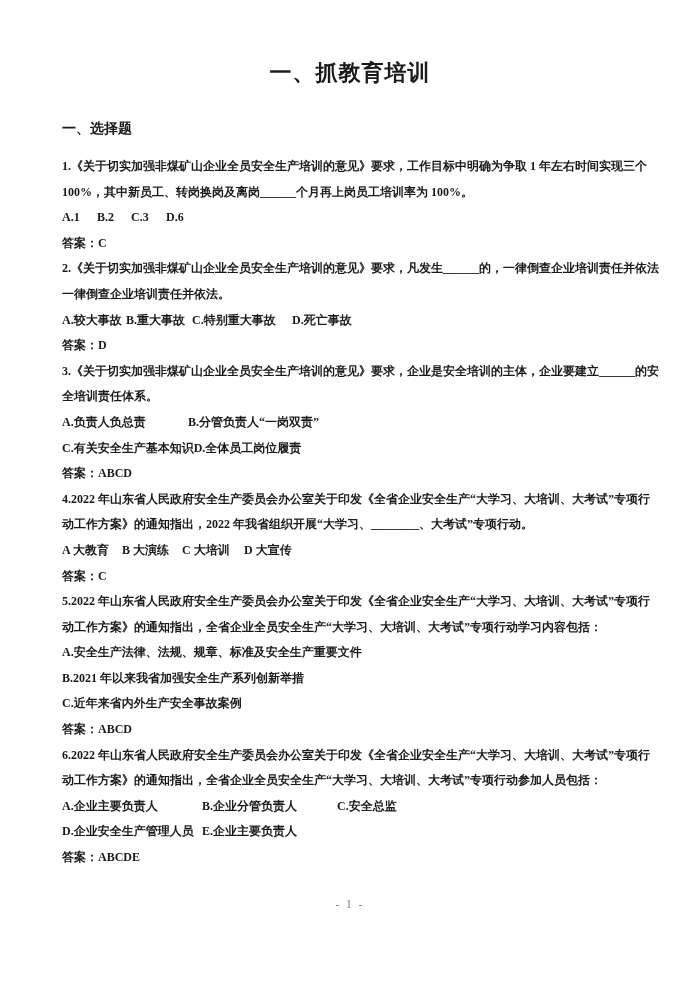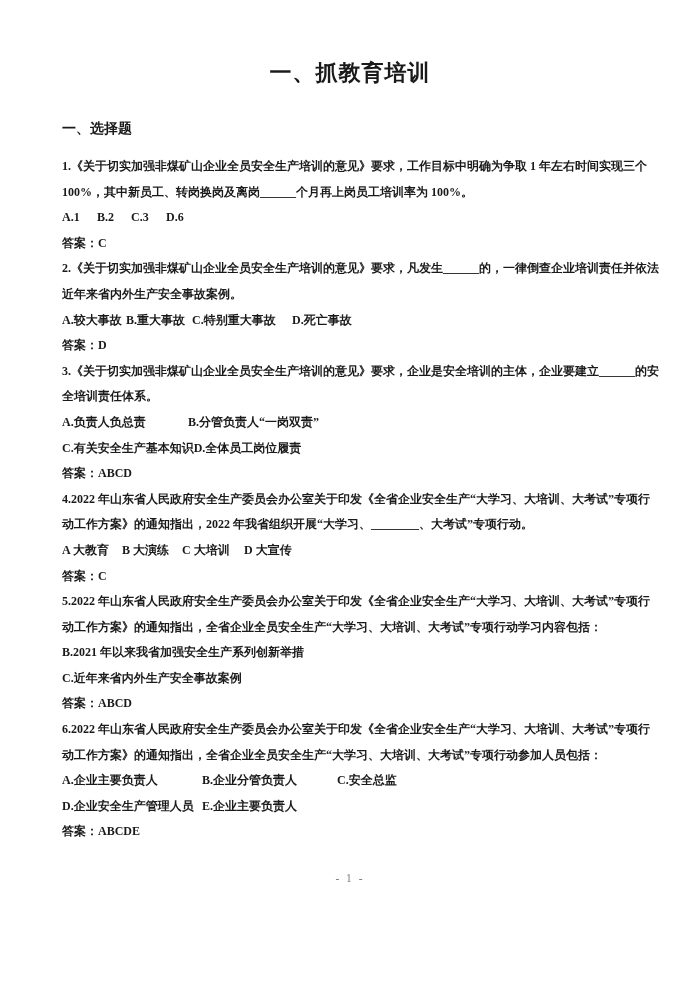--- a/index.html
+++ b/index.html
@@ -69,21 +69,21 @@
       <div class="line">1.《关于切实加强非煤矿山企业全员安全生产培训的意见》要求，工作目标中明确为争取 1 年左右时间实现三个</div>
       <div class="line">100%，其中新员工、转岗换岗及离岗______个月再上岗员工培训率为 100%。</div>
       <div class="line">
         <span class="opt" style="min-width:35px">A.1</span><span class="opt" style="min-width:34px">B.2</span><span class="opt" style="min-width:35px">C.3</span><span class="opt">D.6</span>
       </div>
       <div class="line">答案：C</div>
     </div>
 
     <div>
       <div class="line">2.《关于切实加强非煤矿山企业全员安全生产培训的意见》要求，凡发生______的，一律倒查企业培训责任并依法</div>
-      <div class="line">近年来省内外生产安全事故案例。</div>
+      <div class="line">一律倒查企业培训责任并依法。</div>
       <div class="line">
         <span class="opt" style="min-width:64px">A.较大事故</span><span class="opt" style="min-width:66px">B.重大事故</span><span class="opt" style="min-width:100px">C.特别重大事故</span><span class="opt">D.死亡事故</span>
       </div>
       <div class="line">答案：D</div>
     </div>
 
     <div>
       <div class="line">3.《关于切实加强非煤矿山企业全员安全生产培训的意见》要求，企业是安全培训的主体，企业要建立______的安</div>
       <div class="line">全培训责任体系。</div>
       <div class="line">
@@ -100,20 +100,21 @@
       <div class="line">动工作方案》的通知指出，2022 年我省组织开展“大学习、________、大考试”专项行动。</div>
       <div class="line">
         <span class="opt" style="min-width:60px">A 大教育</span><span class="opt" style="min-width:60px">B 大演练</span><span class="opt" style="min-width:62px">C 大培训</span><span class="opt">D 大宣传</span>
       </div>
       <div class="line">答案：C</div>
     </div>
 
     <div>
       <div class="line">5.2022 年山东省人民政府安全生产委员会办公室关于印发《全省企业安全生产“大学习、大培训、大考试”专项行</div>
       <div class="line">动工作方案》的通知指出，全省企业全员安全生产“大学习、大培训、大考试”专项行动学习内容包括：</div>
+      <div class="line">A.安全生产法律、法规、规章、标准及安全生产重要文件</div>
       <div class="line">B.2021 年以来我省加强安全生产系列创新举措</div>
       <div class="line">C.近年来省内外生产安全事故案例</div>
       <div class="line">答案：ABCD</div>
     </div>
 
     <div>
       <div class="line">6.2022 年山东省人民政府安全生产委员会办公室关于印发《全省企业安全生产“大学习、大培训、大考试”专项行</div>
       <div class="line">动工作方案》的通知指出，全省企业全员安全生产“大学习、大培训、大考试”专项行动参加人员包括：</div>
       <div class="line">
         <span class="opt" style="min-width:140px">A.企业主要负责人</span><span class="opt" style="min-width:135px">B.企业分管负责人</span><span class="opt">C.安全总监</span>

